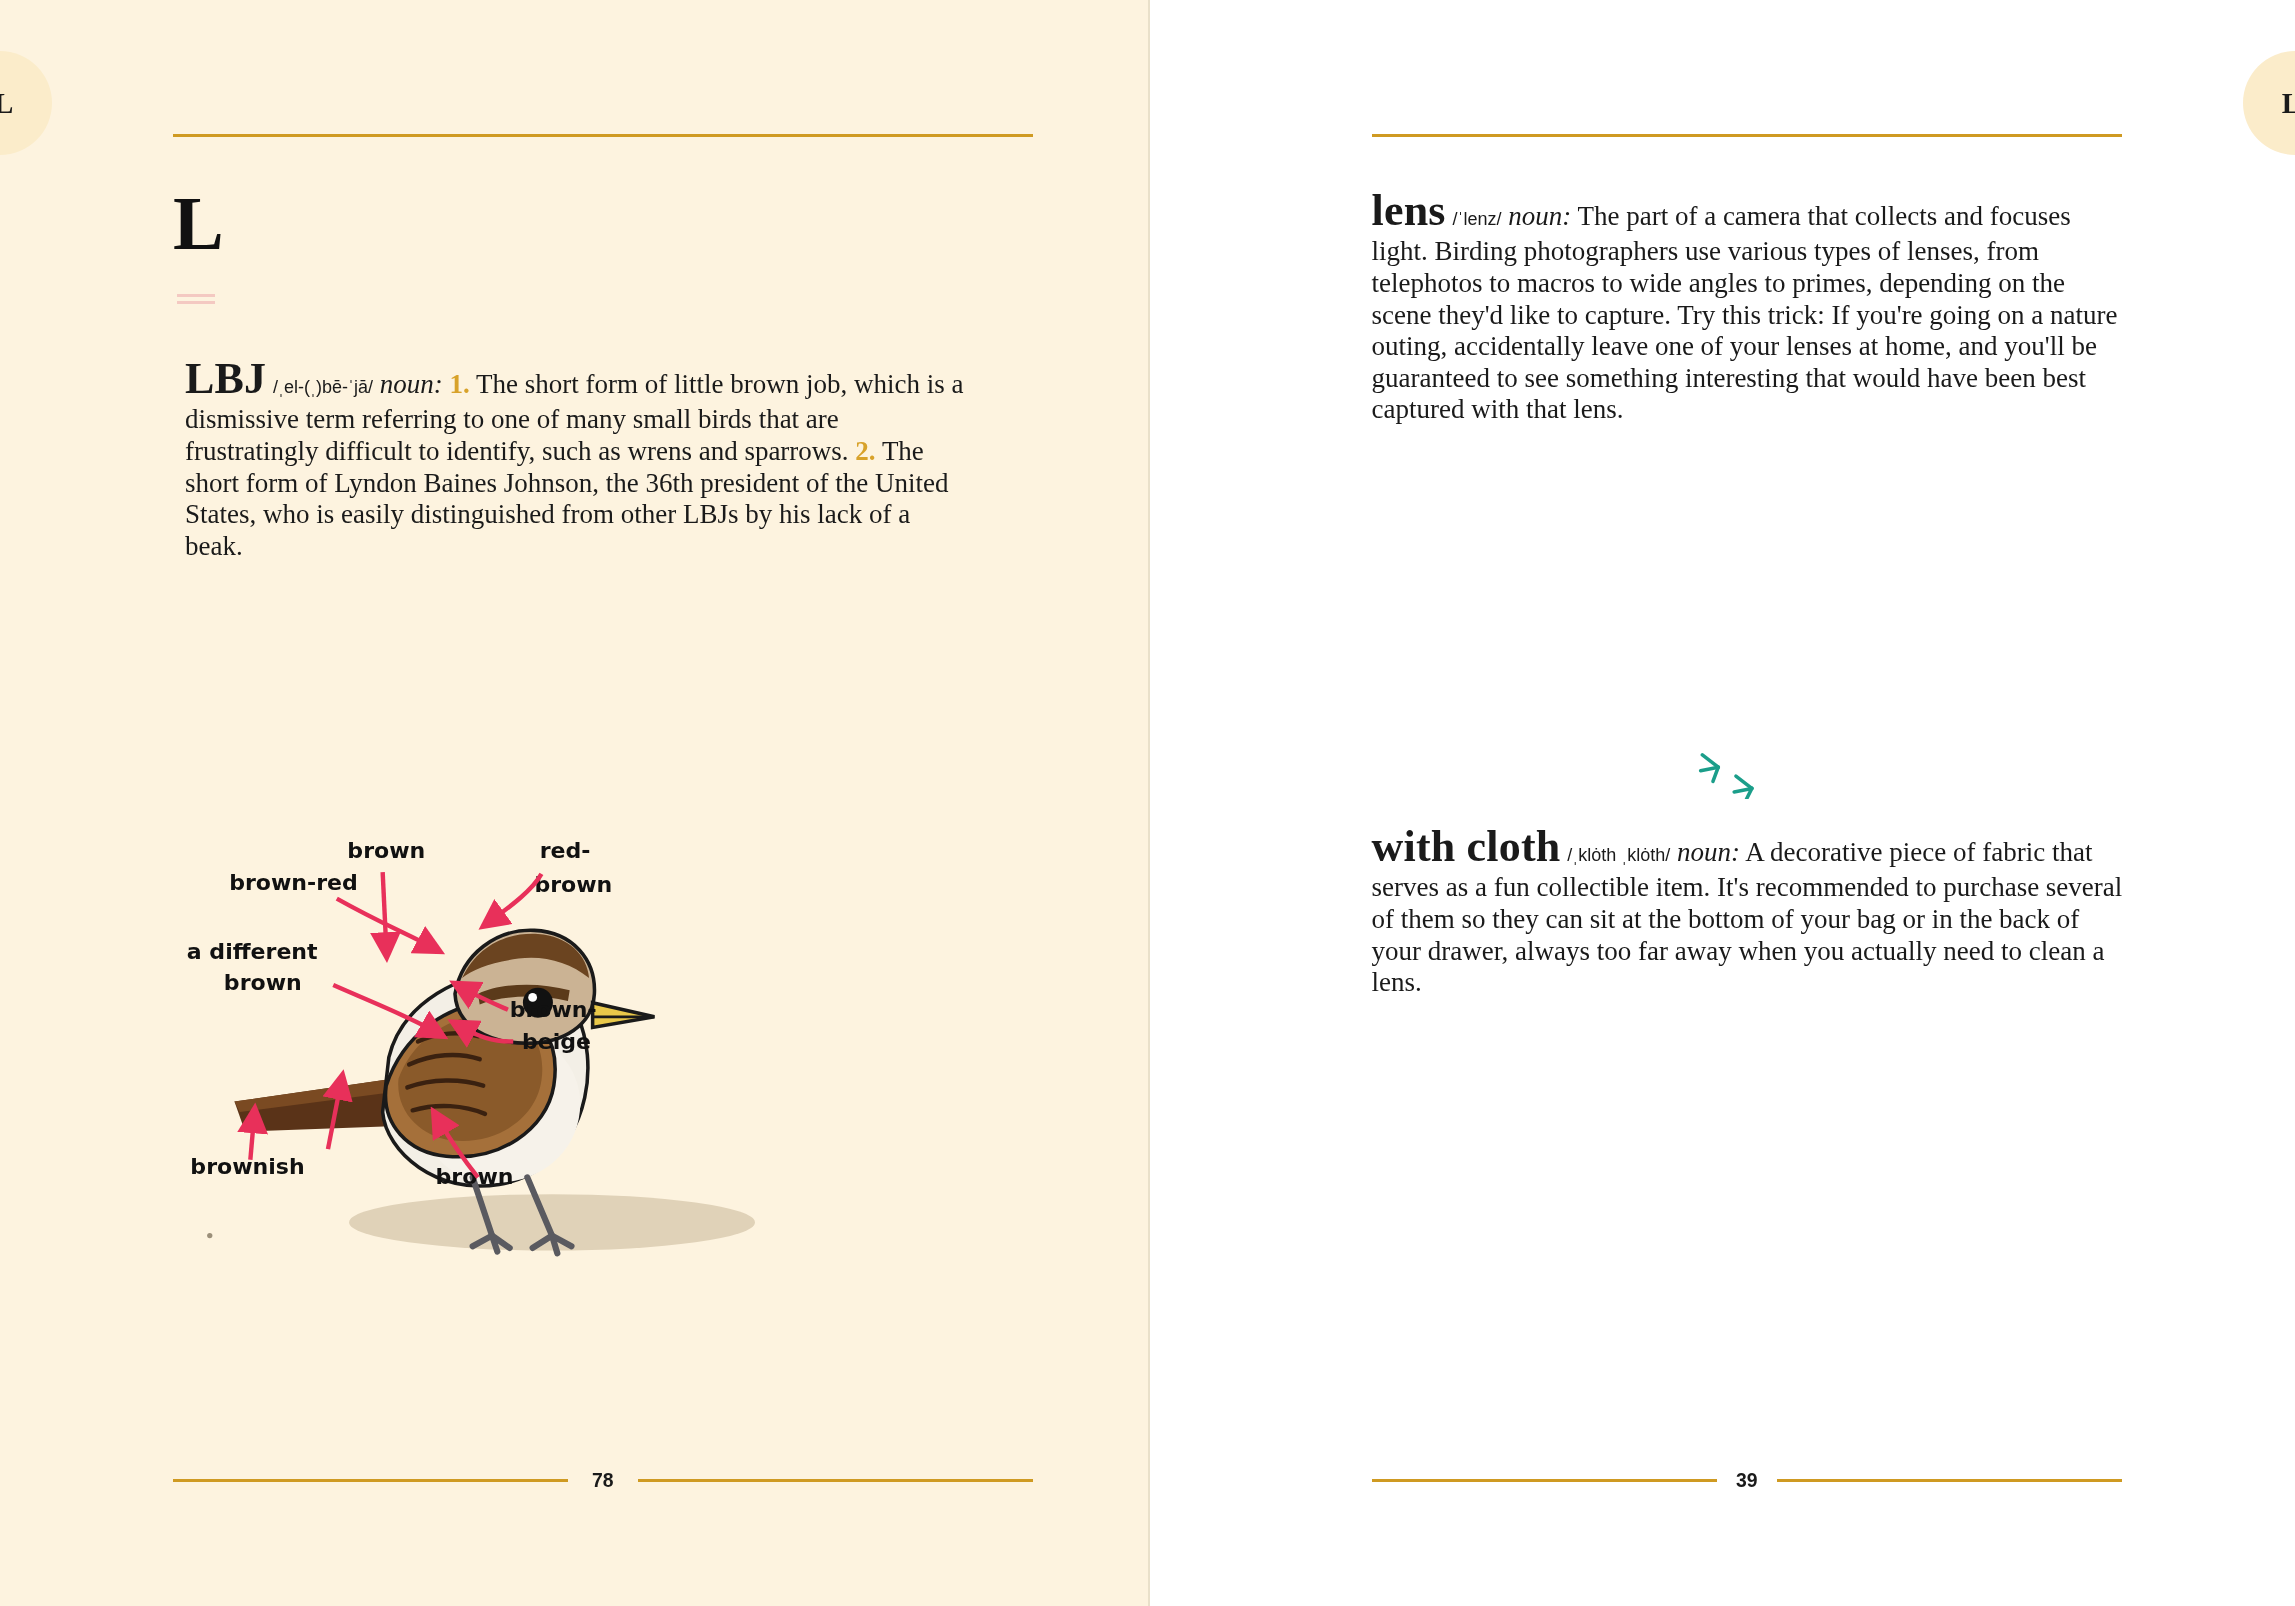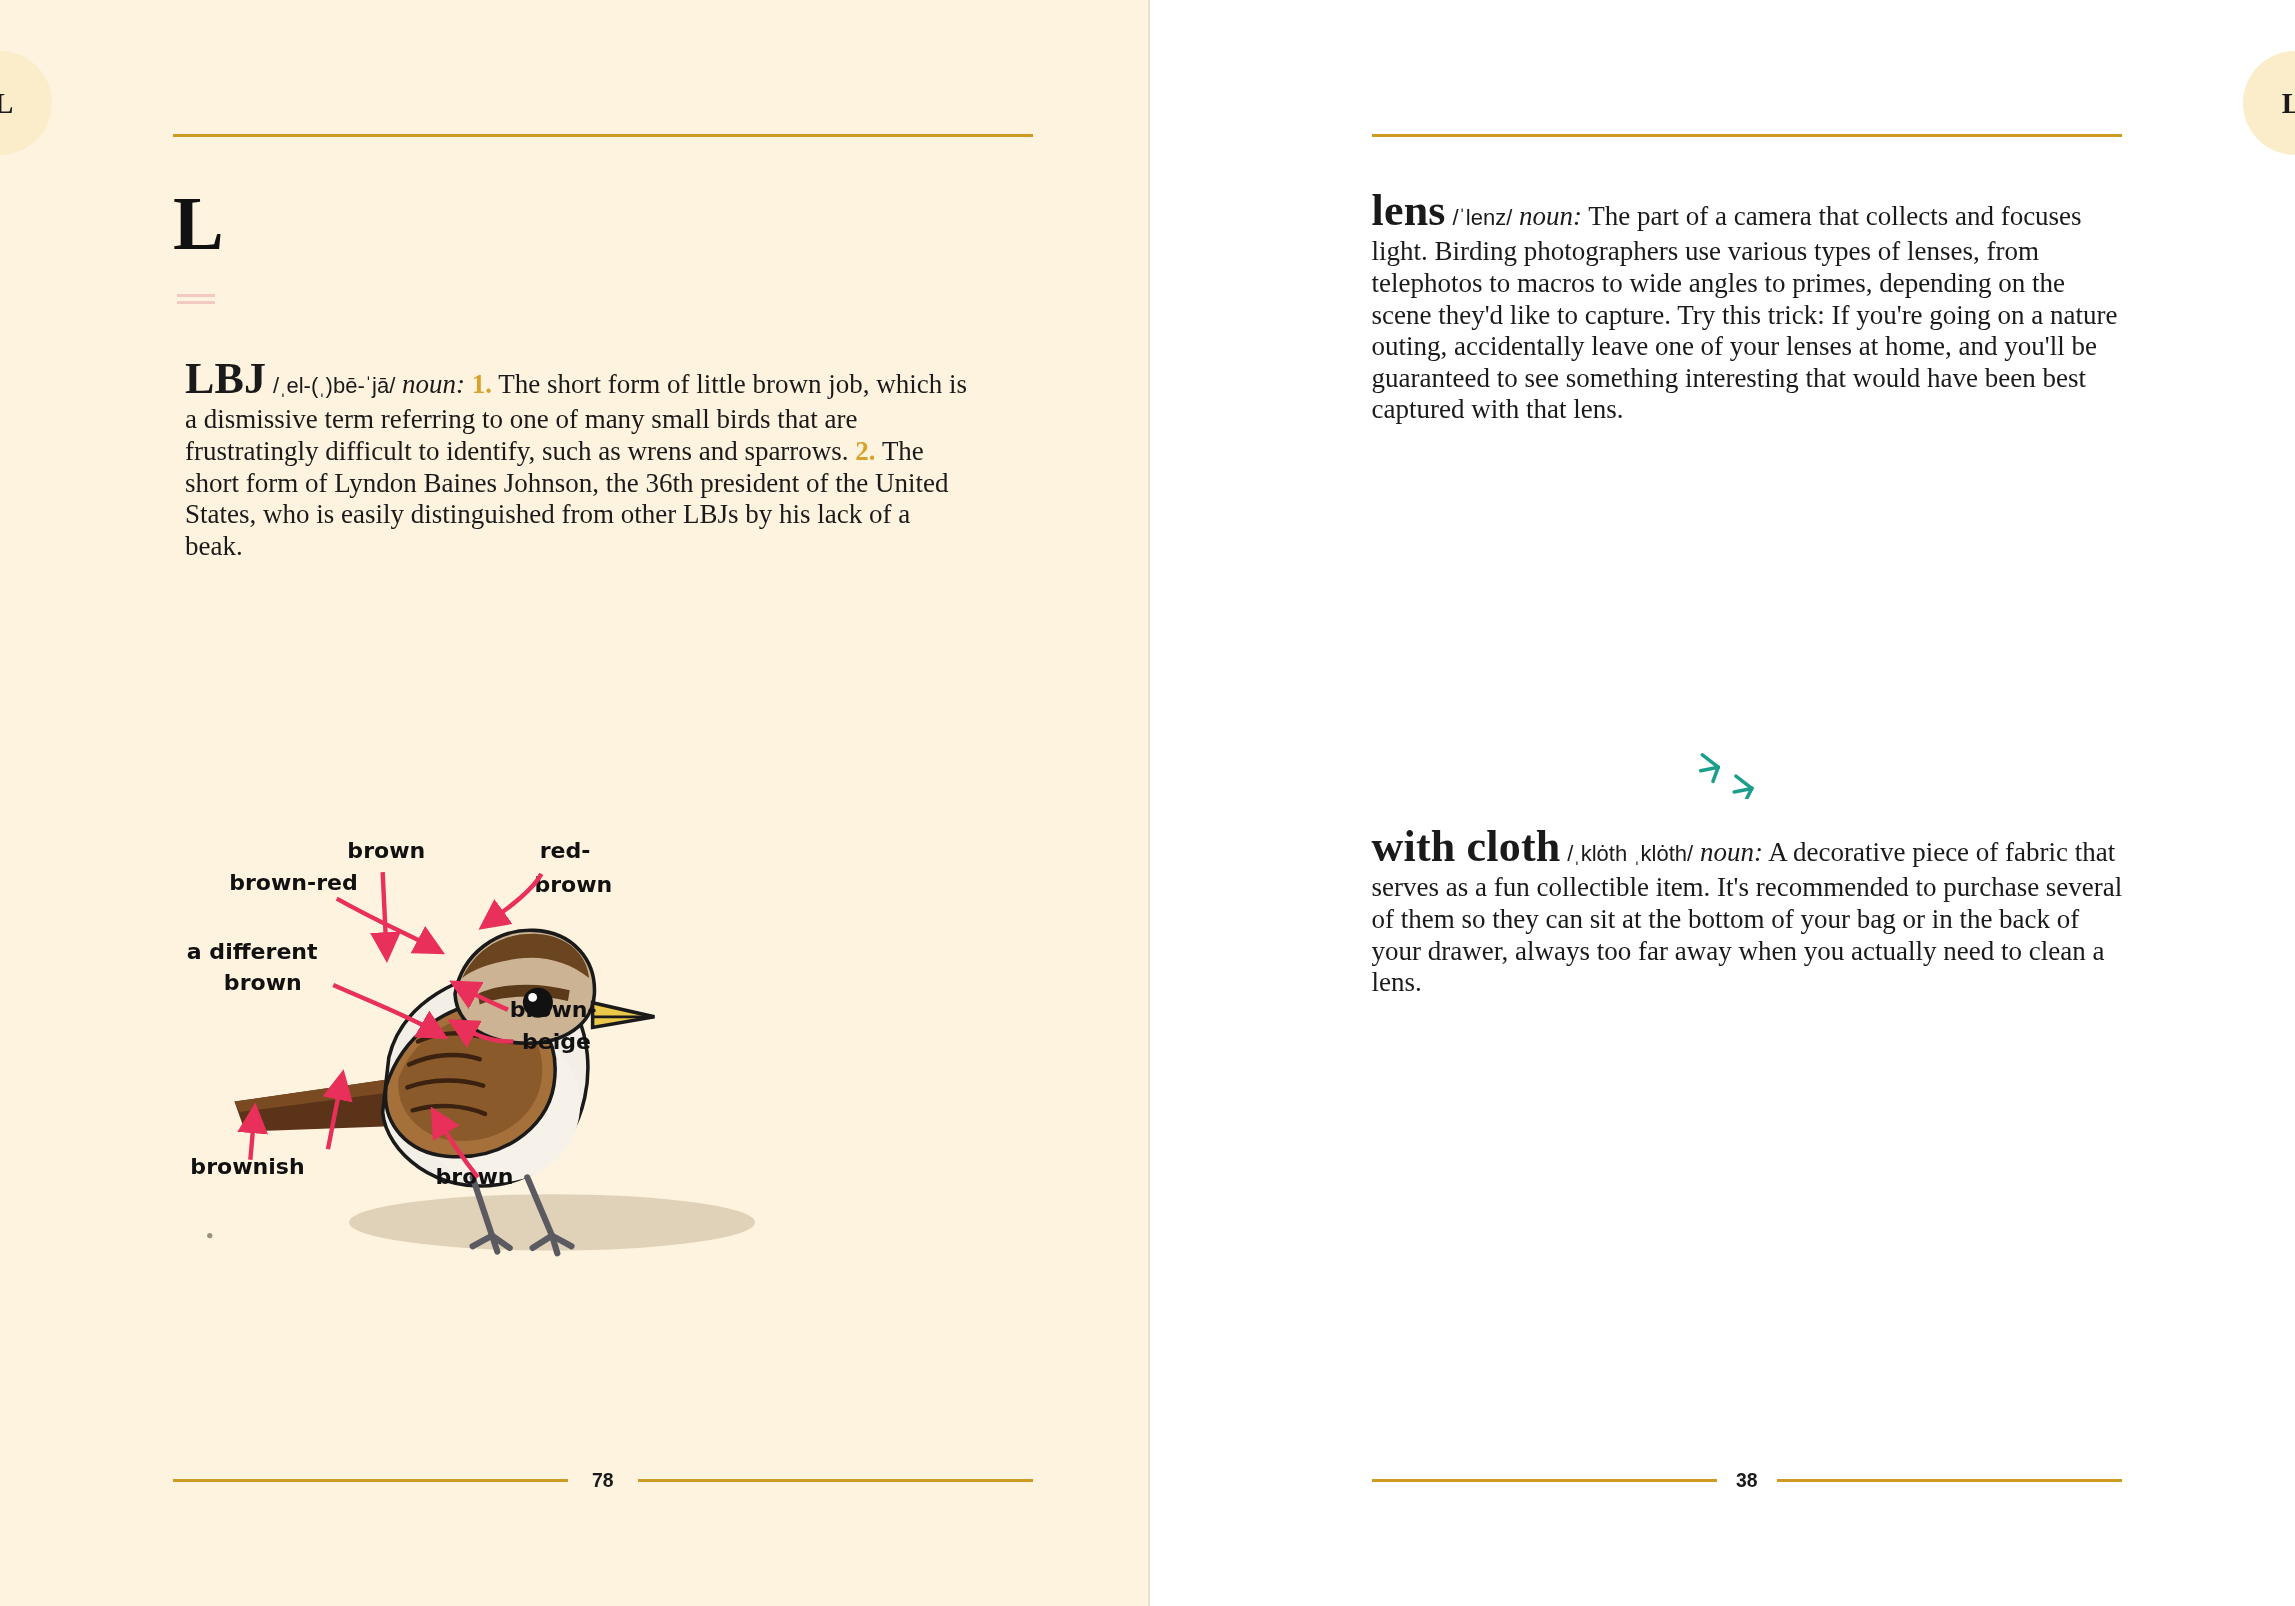--- a/index.html
+++ b/index.html
@@ -110,21 +110,21 @@
     color: #1a1a1a;
     text-align: left;
   }
   .entry .headword {
     font-weight: bold;
     font-size: 44px;
     letter-spacing: 0.2px;
   }
   .entry .pron {
     font-family: "Liberation Sans", sans-serif;
-    font-size: 22px;
+    font-size: 18px;
     color: #1a1a1a;
   }
   .entry .pos {
     font-weight: normal;
     font-style: italic;
   }
   .entry .sense-num {
     color: #d8a22a;
     font-weight: bold;
   }
@@ -356,20 +356,20 @@
       <div class="entry entry-lens-cloth">
         <span class="headword">with cloth</span>
         <span class="pron">/ˌklȯth ˌklȯth/</span>
         <span class="pos">noun:</span>
         <span>A decorative piece of fabric that serves as a fun collectible item. It's recommended to purchase several of them so they can sit at the bottom of your bag or in the back of your drawer, always too far away when you actually need to clean a lens.</span>
       </div>
     </div>
 
     <div class="footer">
       <div class="rule"></div>
-      <div class="folio">38</div>
+      <div class="folio">39</div>
       <div class="rule"></div>
     </div>
   </div>
 
   <div class="gutter-shadow"></div>
 </div>
 
 
 </body></html>

